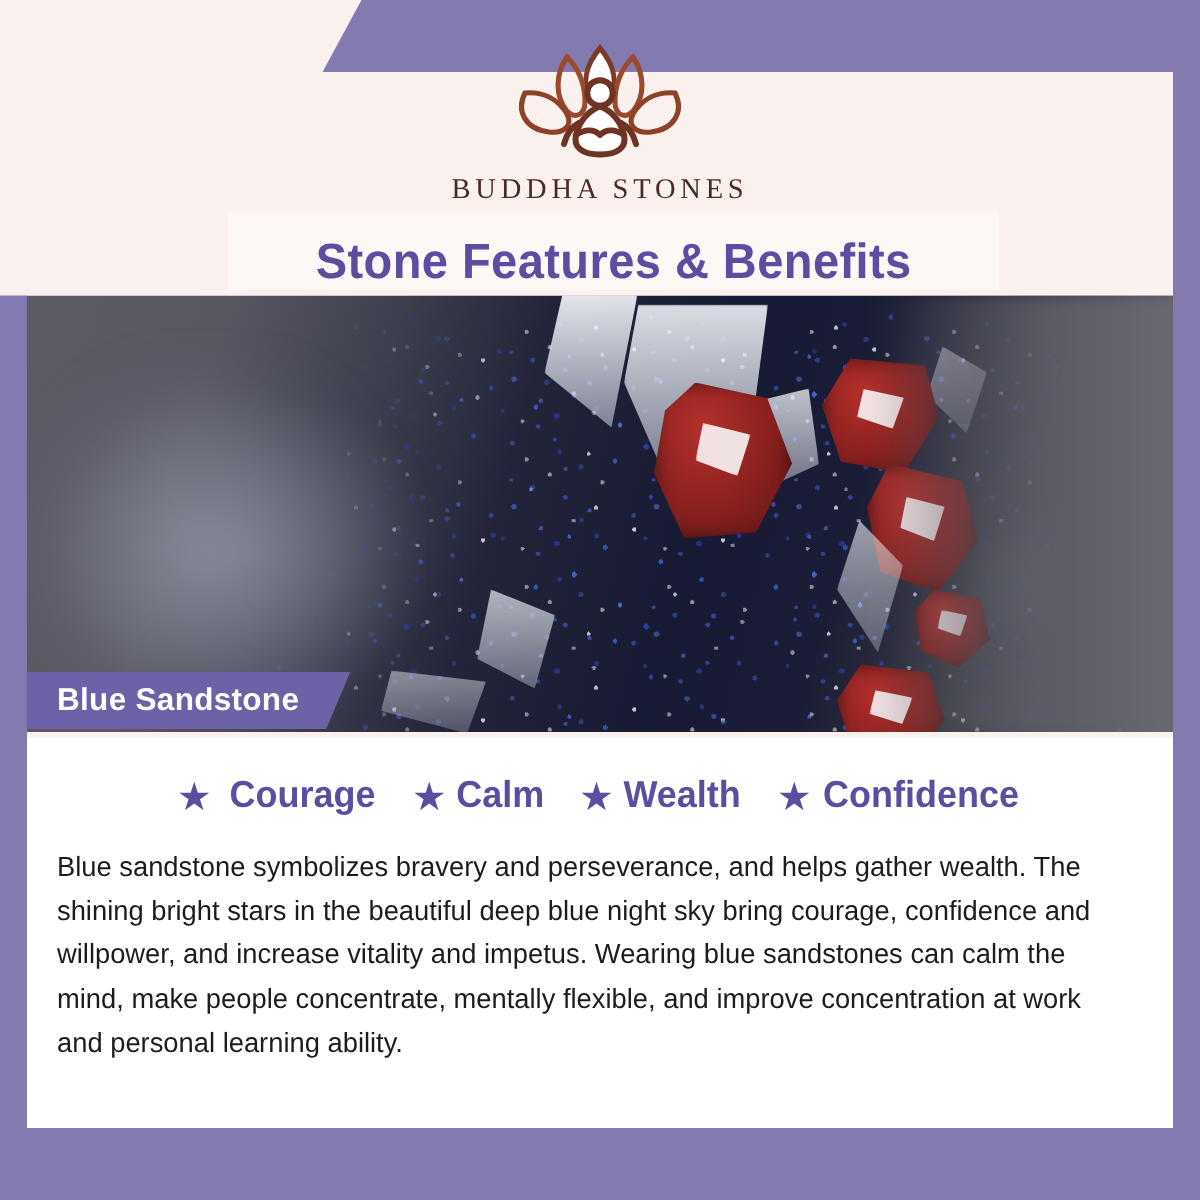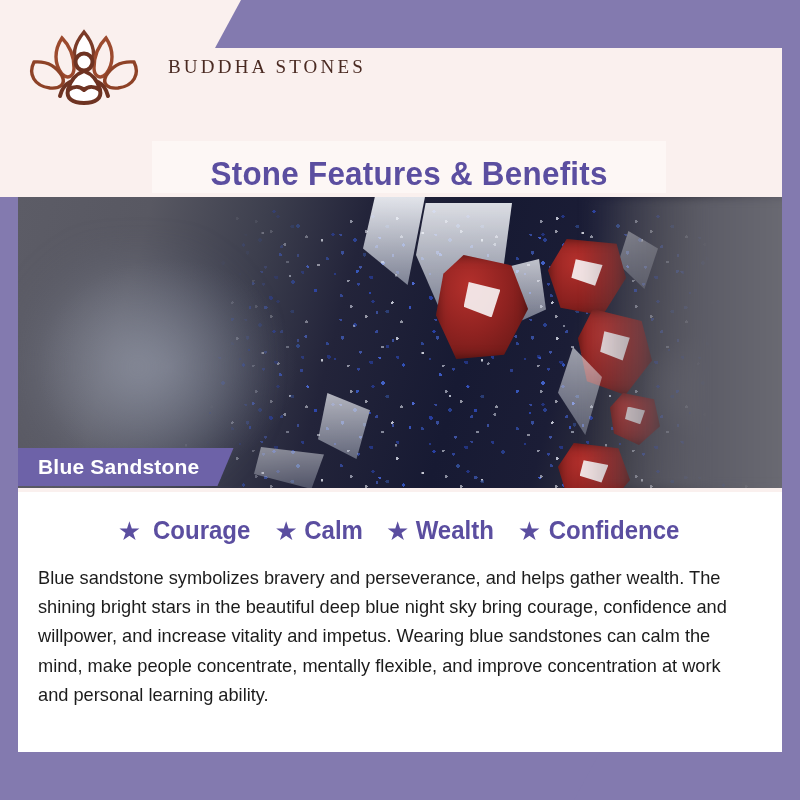--- a/index.html
+++ b/index.html
@@ -37,21 +37,21 @@
     clip-path:polygon(0 0, 100% 0, calc(100% - 26px) 100%, 0 100%);
   }
   .frame-bottom-strip {
     position:absolute; bottom:0; left:0; right:0; height:48px;
     background:#837aaf;
   }
 
   
   .logo-block {
     position:absolute; top:18px; left:0; right:0;
-    display:flex; align-items:center;
+    display:flex; flex-direction:column; align-items:center;
     z-index:4;
   }
   .logo-mark { width:168px; height:92px; display:block; }
   .logo-word {
     margin-top:6px;
     font-family:"Liberation Serif", serif;
     font-size:19px; letter-spacing:3.2px;
     color:#4a2a22; font-weight:400;
   }
 

